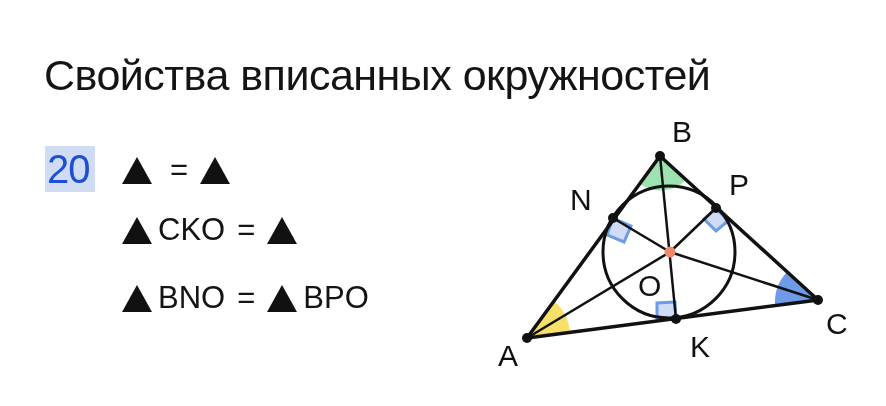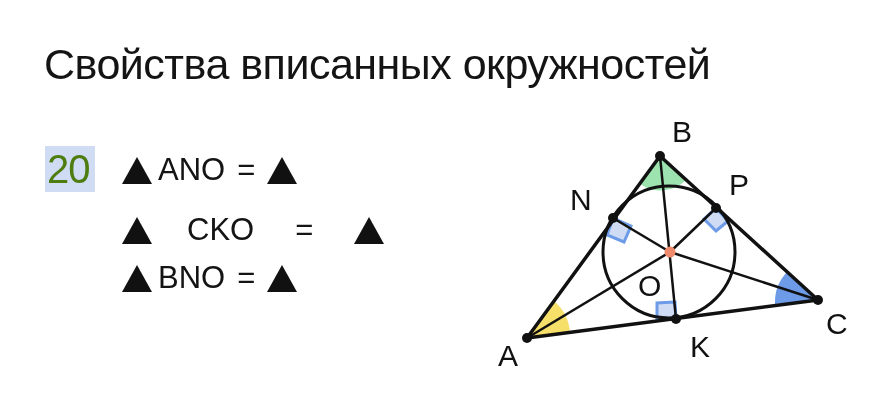--- a/index.html
+++ b/index.html
@@ -1,49 +1,49 @@
 <!DOCTYPE html>
 <html><head>
 <meta charset="utf-8">
 <style>
   html, body { margin:0; padding:0; background:#ffffff; }
   body { width:886px; height:406px; position:relative; overflow:hidden; font-family:"Liberation Sans", "DejaVu Sans", sans-serif; color:#111; }
-  .title { position:absolute; left:44px; top:40px; font-size:43px; letter-spacing:-0.5px; color:#141414; white-space:nowrap; }
-  .num { position:absolute; left:45px; top:146px; width:50px; height:46px; background:#cfdcf3; font-size:40px; line-height:46px; text-align:left; padding-left:2px; box-sizing:border-box; color:#4d7c0f; letter-spacing:-1px; }
+  .title { position:absolute; left:44px; top:51px; font-size:43px; letter-spacing:-0.5px; color:#141414; white-space:nowrap; }
+  .num { position:absolute; left:45px; top:146px; width:50px; height:46px; background:#cfdcf3; font-size:40px; line-height:46px; text-align:left; padding-left:2px; box-sizing:border-box; color:#1d4ed8; letter-spacing:-1px; }
   .eq { position:absolute; left:122px; font-size:31px; color:#141414; white-space:nowrap; display:flex; align-items:center; }
   .tri { display:inline-block; width:0; height:0; border-left:15px solid transparent; border-right:15px solid transparent; border-bottom:27px solid #111; margin-right:6px; }
   .sep { margin:0 12px; }
-  .row1 { top:152px; } .row2 { top:212px;gap:29px; } .row3 { top:260px;justify-content:flex-end; }
+  .row1 { top:152px; } .row2 { top:212px; } .row3 { top:280px;justify-content:flex-end; }
   svg.diagram { position:absolute; left:0; top:0; }
   .lbl { font-family:"Liberation Sans", sans-serif; font-size:30px; fill:#111; }
 </style>
 </head>
 <body>
 
 <div class="title">Свойства вписанных окружностей</div>
 
 <div class="num">20</div>
 
 <div class="eq row1">
   <span class="tri"></span>
-  <span>ANO</span>
   <span class="sep">=</span>
   <span class="tri"></span>
 </div>
 <div class="eq row2">
   <span class="tri"></span>
   <span>CKO</span>
   <span class="sep">=</span>
   <span class="tri"></span>
 </div>
 <div class="eq row3">
   <span class="tri"></span>
   <span>BNO</span>
   <span class="sep">=</span>
   <span class="tri"></span>
+  <span>BPO</span>
 </div>
 
 <svg class="diagram" width="886" height="406" viewBox="0 0 886 406">
 
   <path d="M527,338 L554,301 A46,46 0 0 1 570,333 Z" fill="#f7e06a"></path>
   <path d="M660,156 L640,184 A36,36 0 0 0 686,180 Z" fill="#9de3b0"></path>
   <path d="M818,300 L787,272 A44,44 0 0 0 775,304 Z" fill="#6d9be8"></path>
 
   <g>
     <polygon points="613,218 631,226 624,242 607,235" fill="#cfdcf3" stroke="#6d9be8" stroke-width="3"></polygon>

